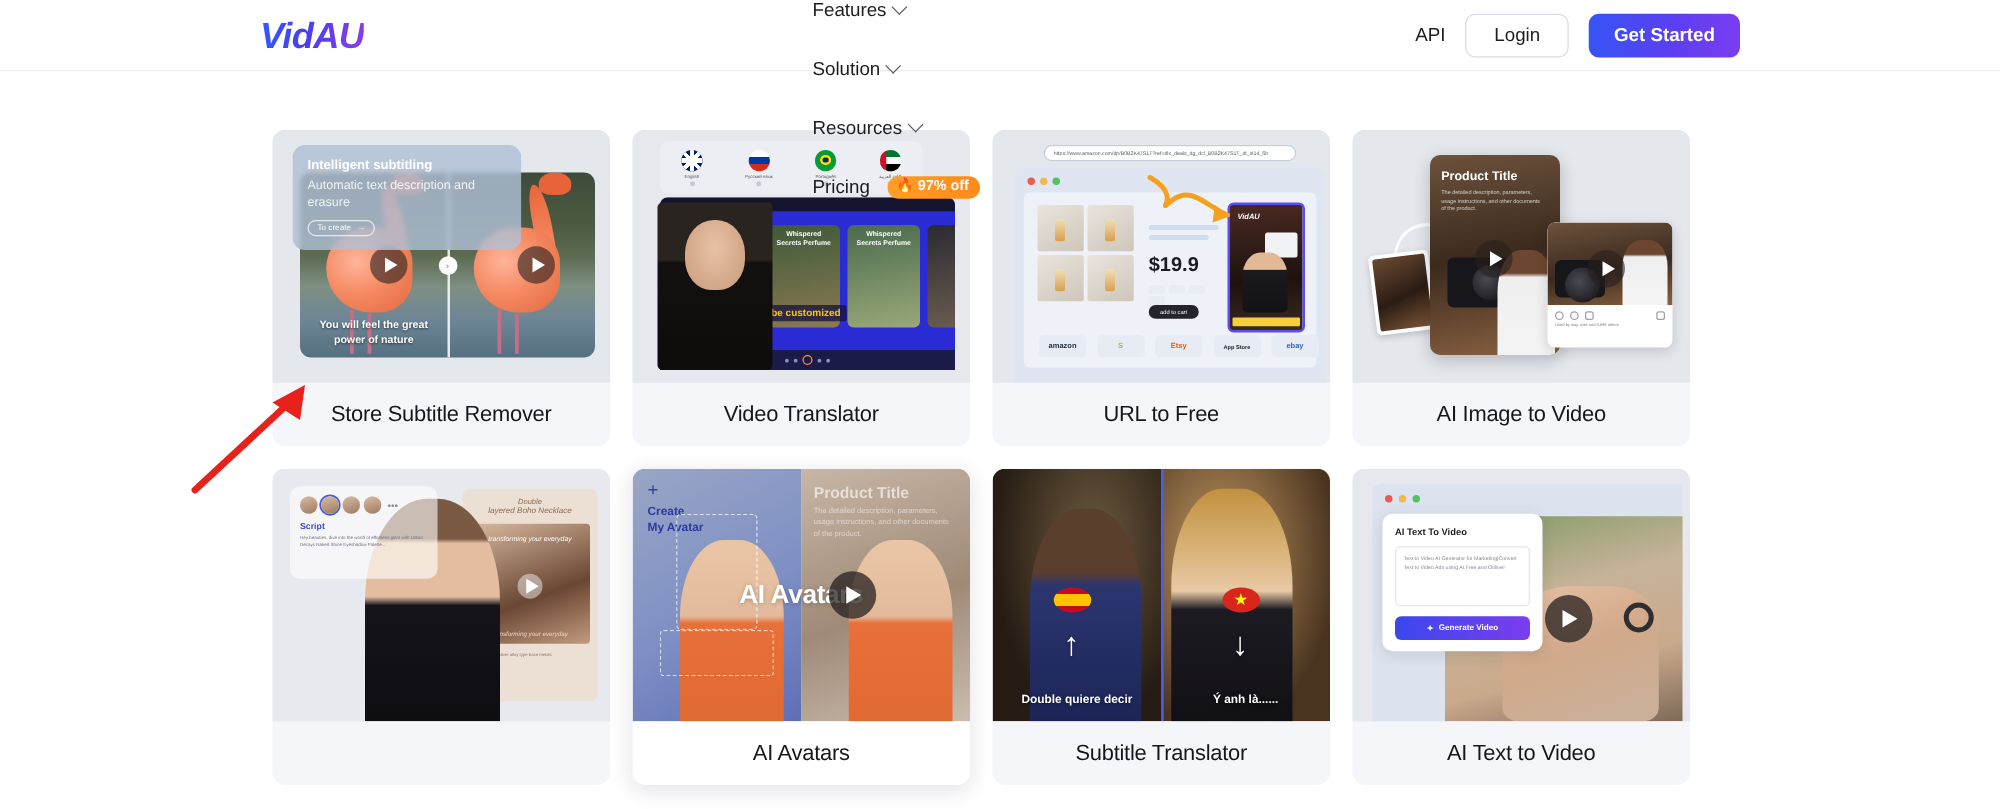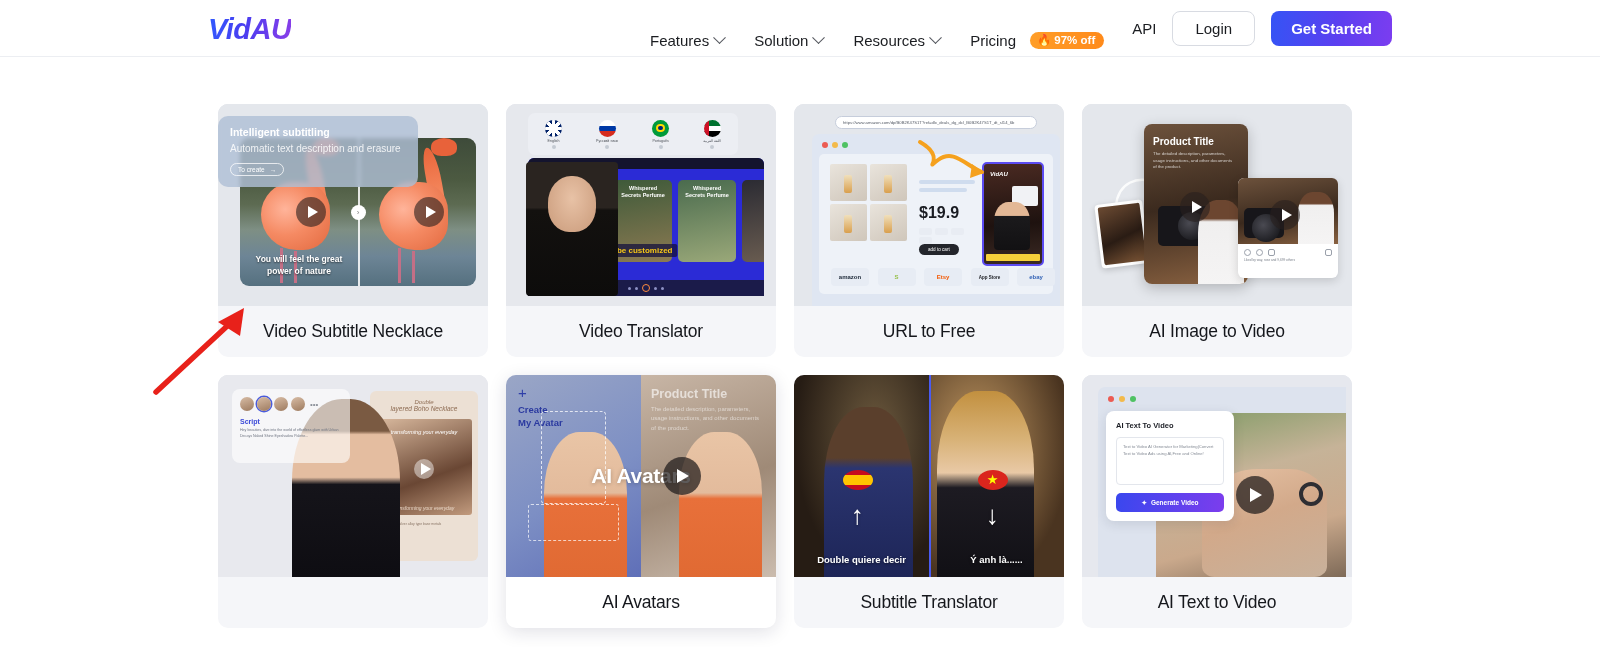--- a/index.html
+++ b/index.html
@@ -16,21 +16,21 @@
     background:#fff; border-bottom:1px solid #eceef2;
     display:flex; align-items:center; z-index:50;
   }
   .logo {
     position:absolute; left:208px; top:13px;
     font-size:29px; font-weight:800; font-style:italic;
     letter-spacing:-0.5px;
     background:linear-gradient(100deg,#2f5bff 0%,#4b3df0 45%,#8b3ee8 100%);
     -webkit-background-clip:text; background-clip:text; color:transparent;
   }
-  .nav { position:absolute; left:650px; top:12px; height:57px; display:flex; align-items:center; gap:30px; }
+  .nav { position:absolute; left:650px; top:0; height:57px; display:flex; align-items:flex-start; gap:30px;flex-direction:column; }
   .nav-item { display:flex; align-items:center; gap:6px; font-size:15px; color:#1b1d21; cursor:pointer; }
   .chev { width:9px; height:9px; border-right:1.6px solid #55585f; border-bottom:1.6px solid #55585f;
           transform:rotate(45deg) translate(-2px,-2px); }
   .badge {
     margin-left:8px; display:inline-flex; align-items:center; gap:3px;
     background:linear-gradient(90deg,#ff9e28,#ff8a1a);
     color:#fff; font-size:11.5px; font-weight:700;
     border-radius:11px; padding:3px 9px 3px 7px; line-height:1;
   }
   .right-nav { position:absolute; right:208px; top:0; height:57px; display:flex; align-items:center; gap:16px; }
@@ -105,21 +105,21 @@
     position:absolute; left:4%; bottom:6%; width:92%; text-align:center;
     color:#fff; font-size:8.5px; font-weight:700; line-height:1.35;
     text-shadow:0 1px 2px rgba(0,0,0,.6);
   }
   .c1-divider { position:absolute; left:50%; top:0; width:1.5px; height:100%; background:rgba(255,255,255,.85); }
   .c1-handle {
     position:absolute; left:50%; top:50%; width:15px; height:15px; margin-left:-7.5px; margin-top:-7.5px;
     border-radius:50%; background:#fff; color:#888; font-size:8px; display:flex; align-items:center; justify-content:center;
   }
   .c1-overlay {
-    position:absolute; left:0; top:12px; width:200px;
+    position:absolute; left:16px; top:12px; width:183px;
     background:rgba(176,191,214,.82); border-radius:10px; padding:10px 12px 11px;
     backdrop-filter:blur(2px);
   }
   .c1-ov-t { font-size:10.5px; font-weight:700; color:#ffffff; margin-bottom:4px; }
   .c1-ov-d { font-size:10px; color:rgba(255,255,255,.85); line-height:1.35; }
   .c1-ov-btn {
     display:inline-flex; align-items:center; gap:5px; margin-top:7px;
     border:1px solid rgba(255,255,255,.75); border-radius:9px;
     padding:2px 7px; font-size:6.5px; color:#fff;
   }
@@ -374,21 +374,21 @@
       </div>
       <div class="c1-overlay">
         <div class="c1-ov-t">Intelligent subtitling</div>
         <div class="c1-ov-d">Automatic text description and erasure</div>
         <div class="c1-ov-btn">
           <span>To create</span>
           <span>→</span>
         </div>
       </div>
     </div>
-    <div class="card-label">Video Subtitle Necklace</div>
+    <div class="card-label">Store Subtitle Remover</div>
   </div>
 
   <div class="card">
     <div class="thumb">
       <div class="c2-bg"></div>
       <div class="c2-flags">
         <div class="flag-wrap">
           <div class="flag f-uk"></div>
           <div class="flag-lbl">English</div>
           <div class="flag-dot"></div>

